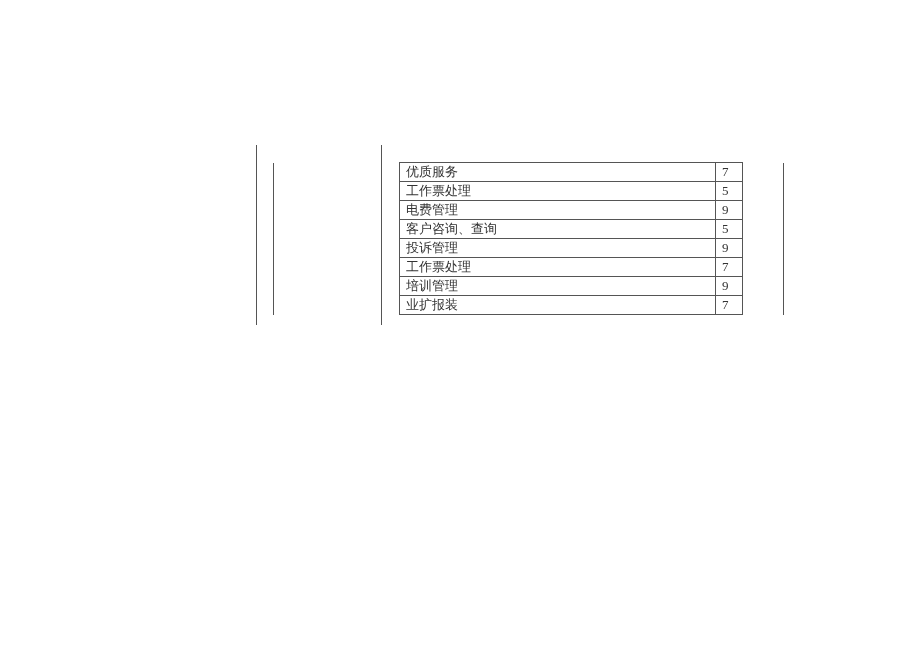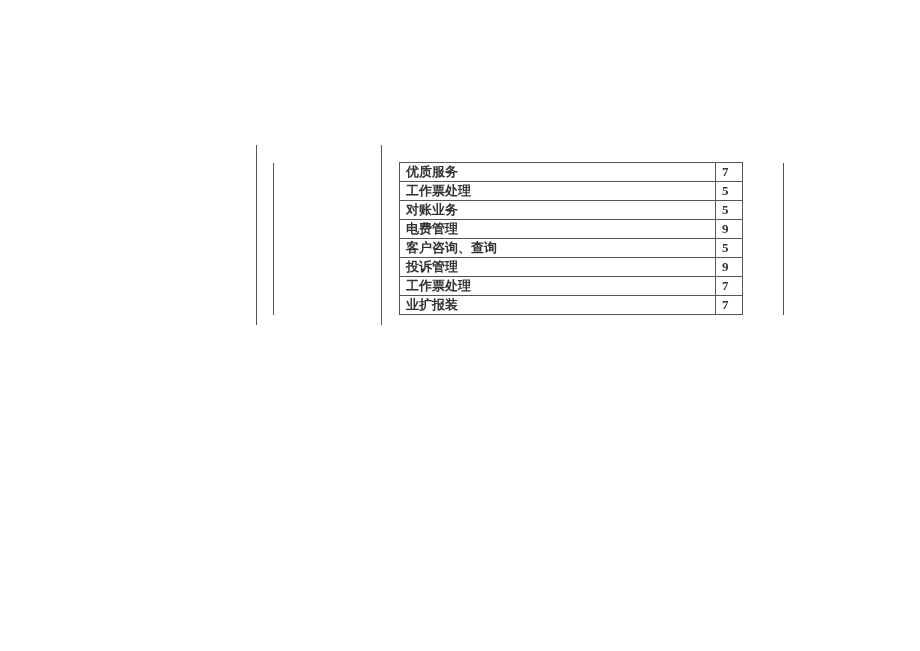--- a/index.html
+++ b/index.html
@@ -1,19 +1,18 @@
 <!DOCTYPE html>
 <html><head>
   <meta charset="utf-8">
   <style>
     * {
       margin: 17px;
       padding: 0;
       box-sizing: border-box;
-      font-weight: bold;
     }
     body {
       width: 920px;
       height: 651px;
       background: #ffffff;
       font-family: "SimSun", "宋体", serif;
       font-size: 13px;
       color: #333333;
       position: relative;
     }
@@ -80,26 +79,20 @@
         <td class="blank"></td>
       </tr>
       <tr>
         <td class="blank"></td>
         <td>工作票处理</td>
         <td class="num">5</td>
         <td class="blank"></td>
       </tr>
       <tr>
         <td class="blank"></td>
-        <td>对账业务</td>
-        <td class="num">5</td>
-        <td class="blank"></td>
-      </tr>
-      <tr>
-        <td class="blank"></td>
         <td>电费管理</td>
         <td class="num">9</td>
         <td class="blank"></td>
       </tr>
       <tr>
         <td class="blank"></td>
         <td>客户咨询、查询</td>
         <td class="num">5</td>
         <td class="blank"></td>
       </tr>
@@ -108,20 +101,26 @@
         <td>投诉管理</td>
         <td class="num">9</td>
         <td class="blank"></td>
       </tr>
       <tr>
         <td class="blank"></td>
         <td>工作票处理</td>
         <td class="num">7</td>
         <td class="blank"></td>
       </tr>
+      <tr>
+        <td class="blank"></td>
+        <td>培训管理</td>
+        <td class="num">9</td>
+        <td class="blank"></td>
+      </tr>
       <tr class="last-row">
         <td class="blank"></td>
         <td>业扩报装</td>
         <td class="num">7</td>
         <td class="blank"></td>
       </tr>
     </tbody>
   </table>
 </div>
 

